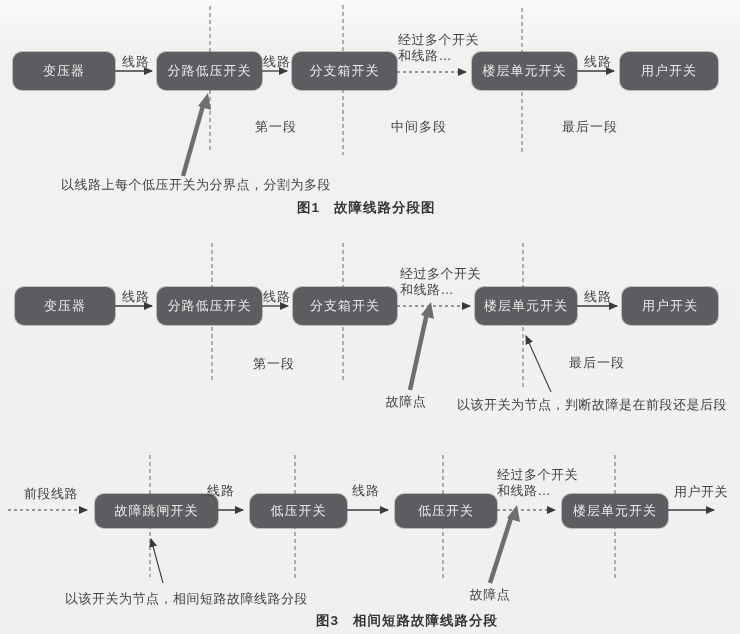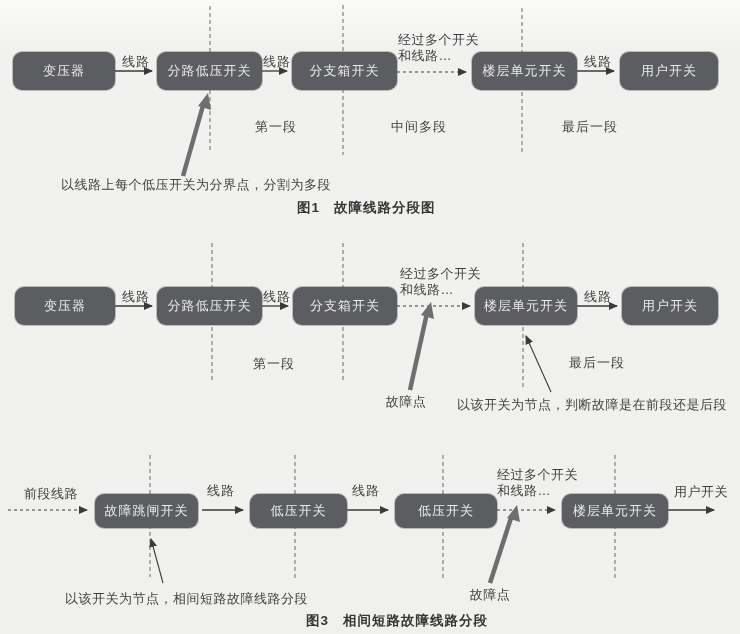--- a/index.html
+++ b/index.html
@@ -135,21 +135,21 @@
   <div class="lbl center" style="left:598px;top:288px;">线路</div>
   <div class="lbl multi" style="left:400px;top:266px;">
     <div>经过多个开关</div>
     <div>和线路…</div>
   </div>
   <div class="lbl center" style="left:274px;top:355px;">第一段</div>
   <div class="lbl center" style="left:597px;top:354px;">最后一段</div>
   <div class="lbl center small" style="left:406px;top:393px;">故障点</div>
   <div class="lbl small" style="left:457px;top:396px;">以该开关为节点，判断故障是在前段还是后段</div>
 
-  <div class="node" style="left:95px;top:494px;width:103px;height:34px;">
+  <div class="node" style="left:95px;top:494px;width:123px;height:34px;">
       <span>故障跳闸开关</span>
     </div>
   <div class="node" style="left:250px;top:494px;width:97px;height:34px;">
       <span>低压开关</span>
     </div>
   <div class="node" style="left:395px;top:494px;width:102px;height:34px;">
       <span>低压开关</span>
     </div>
   <div class="node" style="left:562px;top:494px;width:106px;height:34px;">
       <span>楼层单元开关</span>
@@ -158,17 +158,17 @@
   <div class="lbl center small" style="left:51px;top:485px;">前段线路</div>
   <div class="lbl center" style="left:221px;top:482px;">线路</div>
   <div class="lbl center" style="left:366px;top:482px;">线路</div>
   <div class="lbl multi" style="left:497px;top:467px;">
     <div>经过多个开关</div>
     <div>和线路…</div>
   </div>
   <div class="lbl center small" style="left:701px;top:483px;">用户开关</div>
   <div class="lbl center small" style="left:490px;top:586px;">故障点</div>
   <div class="lbl small" style="left:65px;top:590px;">以该开关为节点，相间短路故障线路分段</div>
-  <div class="caption" style="left:266px;top:612px;padding-left:40px;">
+  <div class="caption" style="left:276px;top:612px;padding-left:40px;">
     <span>图3</span><span class="cap-title">相间短路故障线路分段</span>
   </div>
 
 </div>
 
 </body></html>

